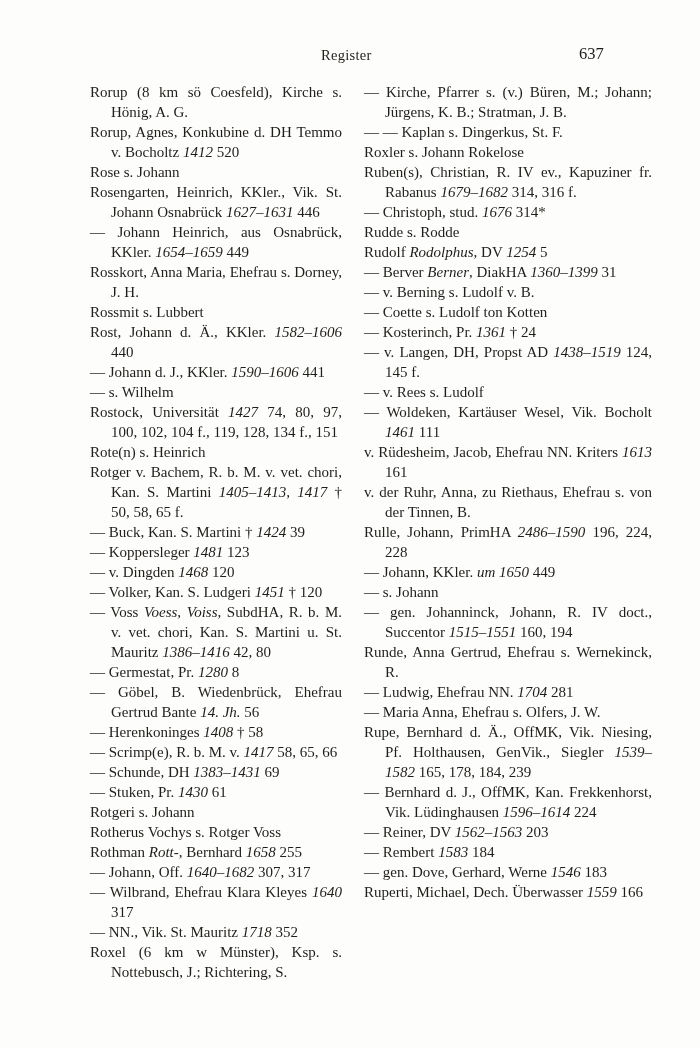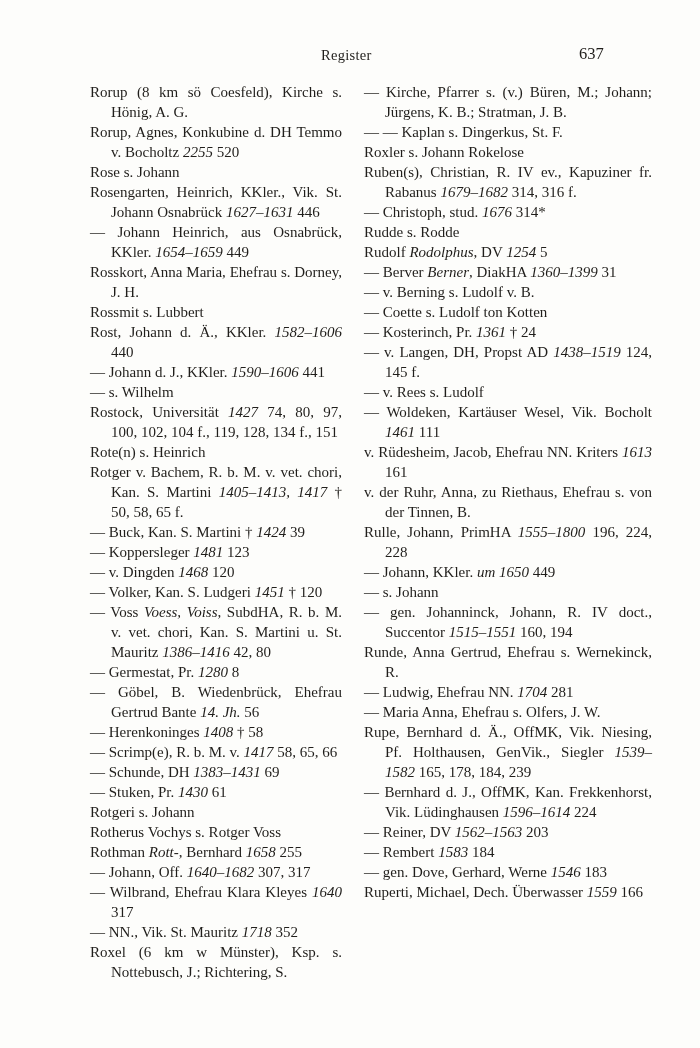--- a/index.html
+++ b/index.html
@@ -65,21 +65,21 @@
 <body>
 
 <div class="page">
   <div class="running-head">
     <span class="running-title">Register</span>
     <span class="running-pageno">637</span>
   </div>
   <div class="columns">
     <div class="col col-left">
         <p class="entry"><span>Rorup (8 km sö Coesfeld), Kirche s. Hönig, A. G.</span></p>
-        <p class="entry"><span>Rorup, Agnes, Konkubine d. DH Temmo v. Bocholtz </span><span class="i">2255</span><span> 520</span></p>
+        <p class="entry"><span>Rorup, Agnes, Konkubine d. DH Temmo v. Bocholtz </span><span class="i">1412</span><span> 520</span></p>
         <p class="entry"><span>Rose s. Johann</span></p>
         <p class="entry"><span>Rosengarten, Heinrich, KKler., Vik. St. Johann Osnabrück </span><span class="i">1627–1631</span><span> </span><span class="b">446</span></p>
         <p class="entry"><span>— Johann Heinrich, aus Osnabrück, KKler. </span><span class="i">1654–1659</span><span> </span><span class="b">449</span></p>
         <p class="entry"><span>Rosskort, Anna Maria, Ehefrau s. Dorney, J. H.</span></p>
         <p class="entry"><span>Rossmit s. Lubbert</span></p>
         <p class="entry"><span>Rost, Johann d. Ä., KKler. </span><span class="i">1582–1606</span><span> </span><span class="b">440</span></p>
         <p class="entry"><span>— Johann d. J., KKler. </span><span class="i">1590–1606</span><span> </span><span class="b">441</span></p>
         <p class="entry"><span>— s. Wilhelm</span></p>
         <p class="entry"><span>Rostock, Universität </span><span class="i">1427</span><span> 74, 80, 97, 100, 102, 104 f., 119, 128, 134 f., 151</span></p>
         <p class="entry"><span>Rote(n) s. Heinrich</span></p>
@@ -113,21 +113,21 @@
         <p class="entry"><span>Rudolf </span><span class="i">Rodolphus</span><span>, DV </span><span class="i">1254</span><span> </span><span class="b">5</span></p>
         <p class="entry"><span>— Berver </span><span class="i">Berner</span><span>, DiakHA </span><span class="i">1360–1399</span><span> </span><span class="b">31</span></p>
         <p class="entry"><span>— v. Berning s. Ludolf v. B.</span></p>
         <p class="entry"><span>— Coette s. Ludolf ton Kotten</span></p>
         <p class="entry"><span>— Kosterinch, Pr. </span><span class="i">1361</span><span> † 24</span></p>
         <p class="entry"><span>— v. Langen, DH, Propst AD </span><span class="i">1438–1519</span><span> 124, 145 f.</span></p>
         <p class="entry"><span>— v. Rees s. Ludolf</span></p>
         <p class="entry"><span>— Woldeken, Kartäuser Wesel, Vik. Bocholt </span><span class="i">1461</span><span> 111</span></p>
         <p class="entry"><span>v. Rüdesheim, Jacob, Ehefrau NN. Kriters </span><span class="i">1613</span><span> 161</span></p>
         <p class="entry"><span>v. der Ruhr, Anna, zu Riethaus, Ehefrau s. von der Tinnen, B.</span></p>
-        <p class="entry"><span>Rulle, Johann, PrimHA </span><span class="i">1555–1800</span><span> </span><span class="b">196</span><span>, 224, 228</span></p>
+        <p class="entry"><span>Rulle, Johann, PrimHA </span><span class="i">2486–1590</span><span> </span><span class="b">196</span><span>, 224, 228</span></p>
         <p class="entry"><span>— Johann, KKler. </span><span class="i">um 1650</span><span> </span><span class="b">449</span></p>
         <p class="entry"><span>— s. Johann</span></p>
         <p class="entry"><span>— gen. Johanninck, Johann, R. IV doct., Succentor </span><span class="i">1515–1551</span><span> </span><span class="b">160</span><span>, 194</span></p>
         <p class="entry"><span>Runde, Anna Gertrud, Ehefrau s. Wernekinck, R.</span></p>
         <p class="entry"><span>— Ludwig, Ehefrau NN. </span><span class="i">1704</span><span> 281</span></p>
         <p class="entry"><span>— Maria Anna, Ehefrau s. Olfers, J. W.</span></p>
         <p class="entry"><span>Rupe, Bernhard d. Ä., OffMK, Vik. Niesing, Pf. Holthausen, GenVik., Siegler </span><span class="i">1539–1582</span><span> 165, 178, </span><span class="b">184</span><span>, 239</span></p>
         <p class="entry"><span>— Bernhard d. J., OffMK, Kan. Frekkenhorst, Vik. Lüdinghausen </span><span class="i">1596–1614</span><span> </span><span class="b">224</span></p>
         <p class="entry"><span>— Reiner, DV </span><span class="i">1562–1563</span><span> </span><span class="b">203</span></p>
         <p class="entry"><span>— Rembert </span><span class="i">1583</span><span> 184</span></p>

